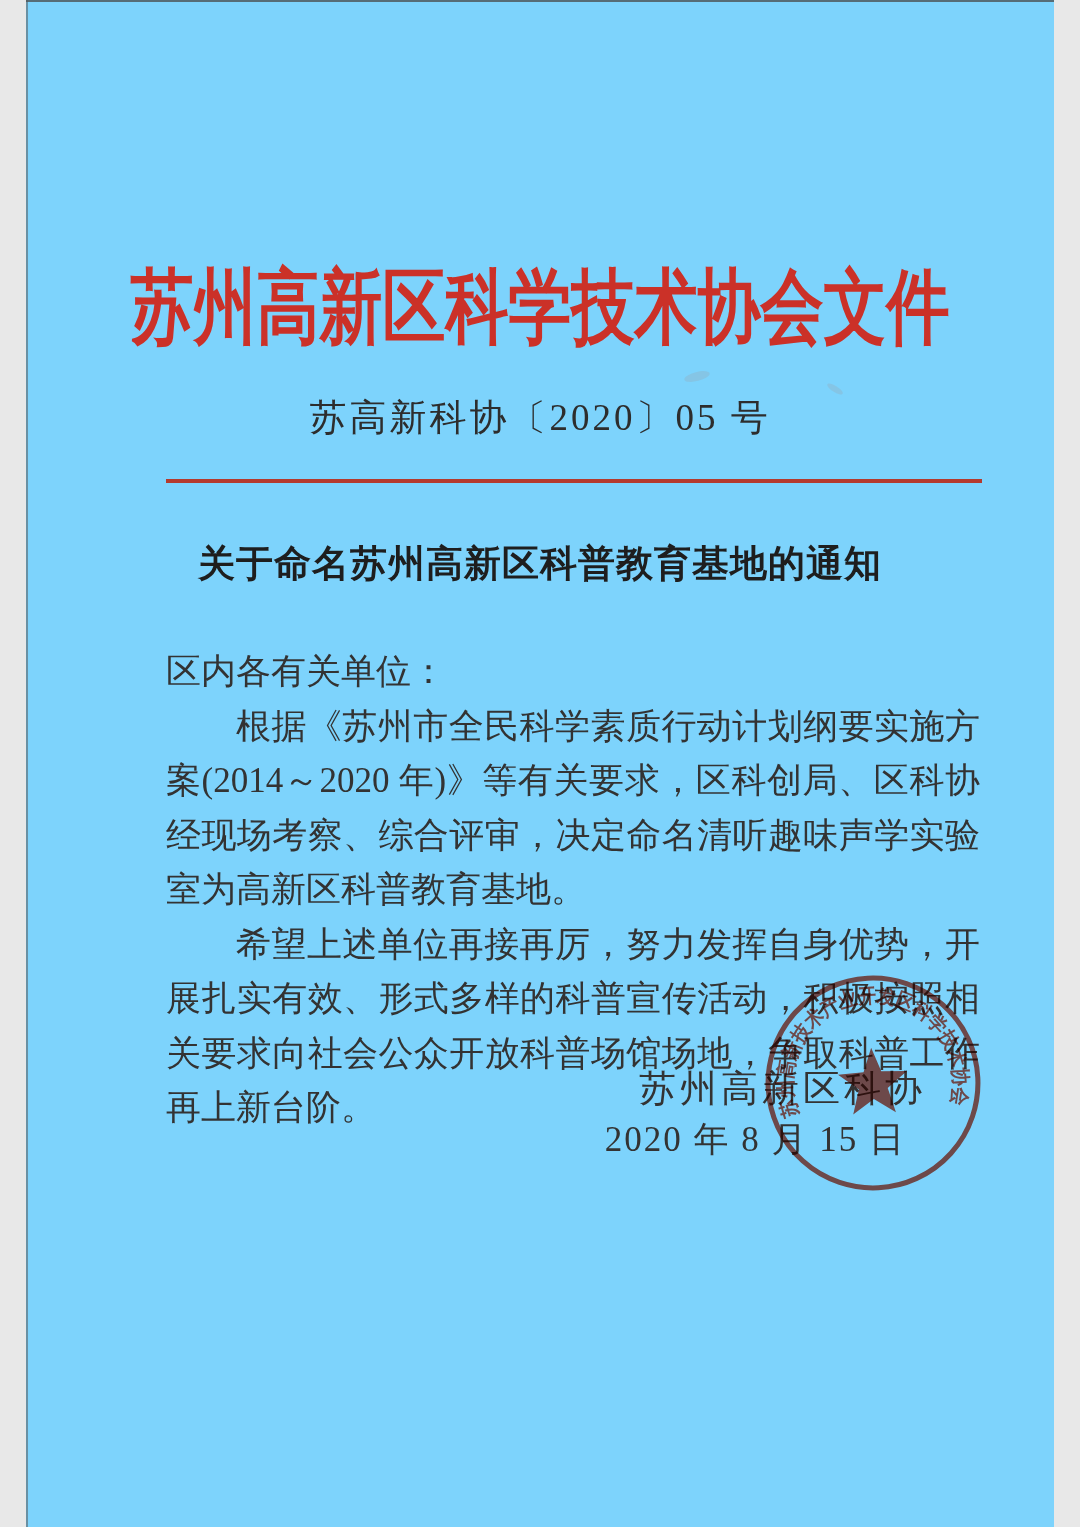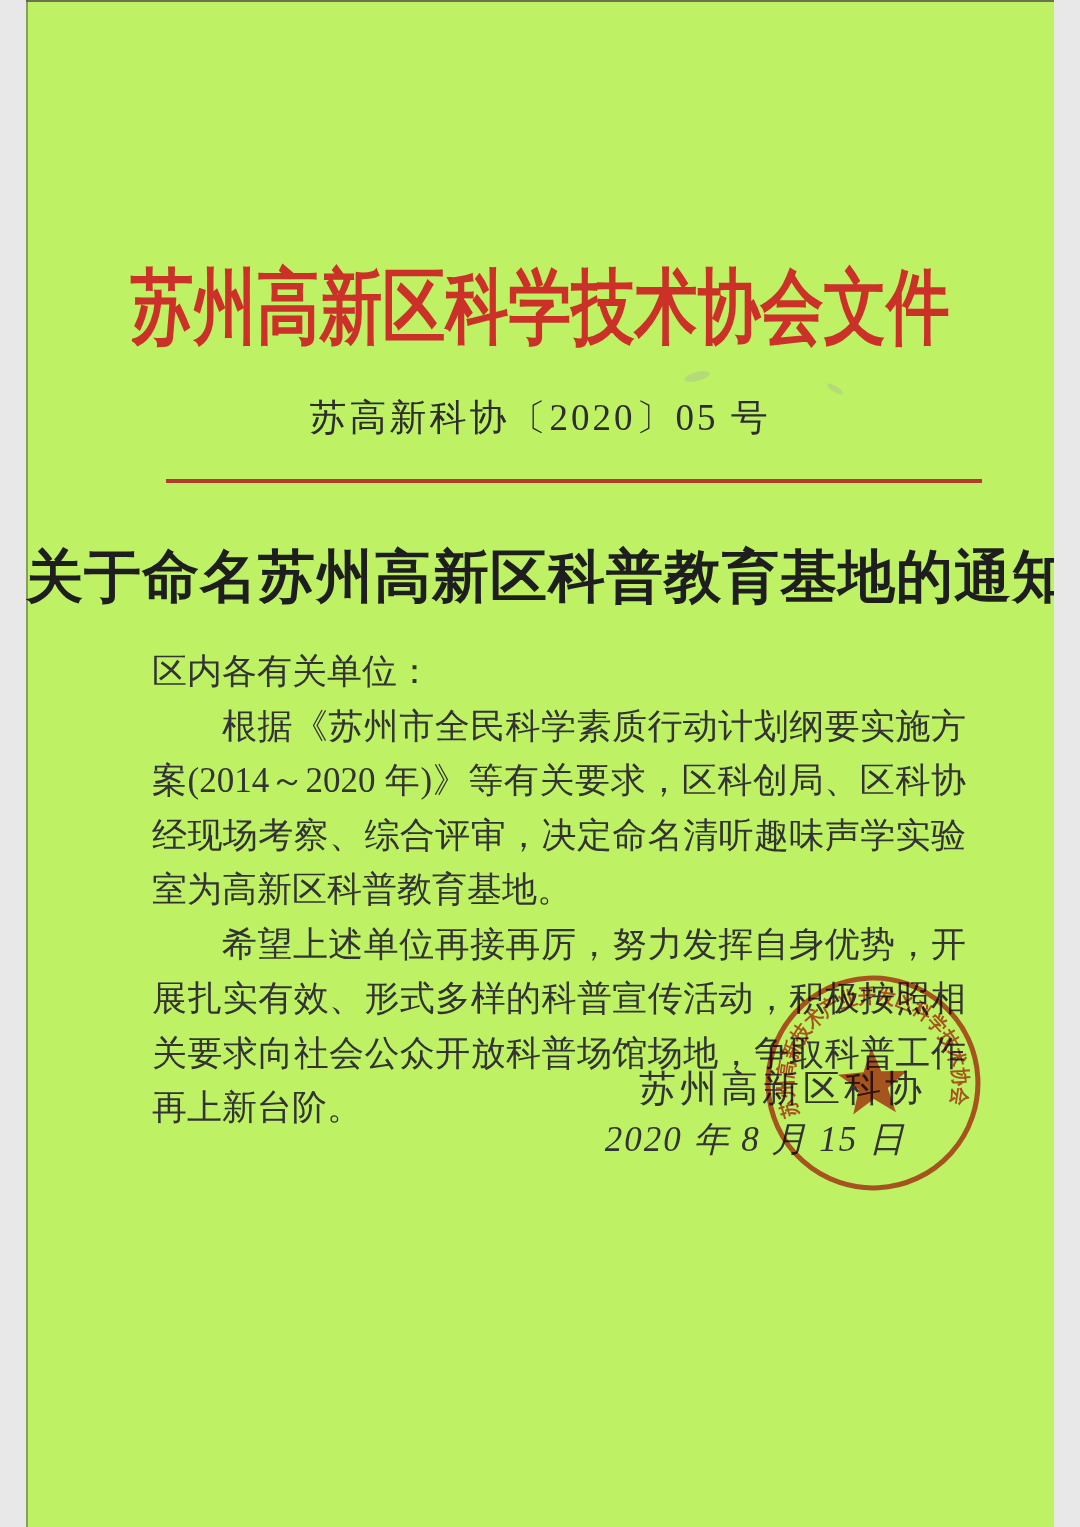--- a/index.html
+++ b/index.html
@@ -1,21 +1,21 @@
 <!DOCTYPE html>
 <html><head>
 <meta charset="utf-8">
 <style>
   html, body { margin: 0; padding: 0; background: #e8e8e8; }
   .page {
     position: relative;
     width: 1028px;
     height: 1527px;
     margin: 0 auto;
-    background: #bef264;
+    background: #7dd3fc;
     overflow: hidden;
     font-family: "Liberation Serif", "DejaVu Serif", serif;
     --header-red: #cb3128;
     --divider-red: #b43a2e;
     --seal-red: #d93a2b;
     --body-ink: #333333;
   }
   
   .scan-edge-top {
     position: absolute; top: 0; left: 0; width: 100%; height: 2px;
@@ -43,41 +43,40 @@
     text-align: center; font-size: 37px; color: #2d2d2d;
     letter-spacing: 3px; white-space: nowrap;
   }
   .red-line {
     position: absolute; top: 479px; left: 140px; width: 816px; height: 4px;
     background: var(--divider-red);
   }
   .notice-title {
     position: absolute; top: 539px; left: 0; width: 100%;
     margin: 0; text-align: center;
-    font-size: 57px; font-weight: bold; color: #1e1e1e;
+    font-size: 37px; font-weight: bold; color: #1e1e1e;
     letter-spacing: 1px; white-space: nowrap;
   }
   .body-block {
-    position: absolute; top: 645px; left: 126px; width: 814px;
+    position: absolute; top: 645px; left: 140px; width: 814px;
     font-size: 35px; line-height: 54.5px; color: var(--body-ink);
     text-align: justify;
   }
   .body-block p { margin: 0; }
   .body-block p.indent { text-indent: 2em; }
 
   .signature {
     position: absolute; top: 1064px; right: 128px;
     font-size: 37px; color: var(--body-ink); letter-spacing: 4px;
     white-space: nowrap;
   }
   .sign-date {
     position: absolute; top: 1116px; right: 148px;
     font-size: 35px; color: var(--body-ink); letter-spacing: 2px;
     white-space: nowrap;
-    font-style: italic;
   }
 
   .seal {
     position: absolute; left: 735px; top: 971px;
     width: 224px; height: 224px;
     opacity: .85; mix-blend-mode: multiply;
     transform: rotate(-3deg);
   }
   .seal .ring { fill: none; stroke: var(--seal-red); stroke-width: 5; }
   .seal .ring-text {

